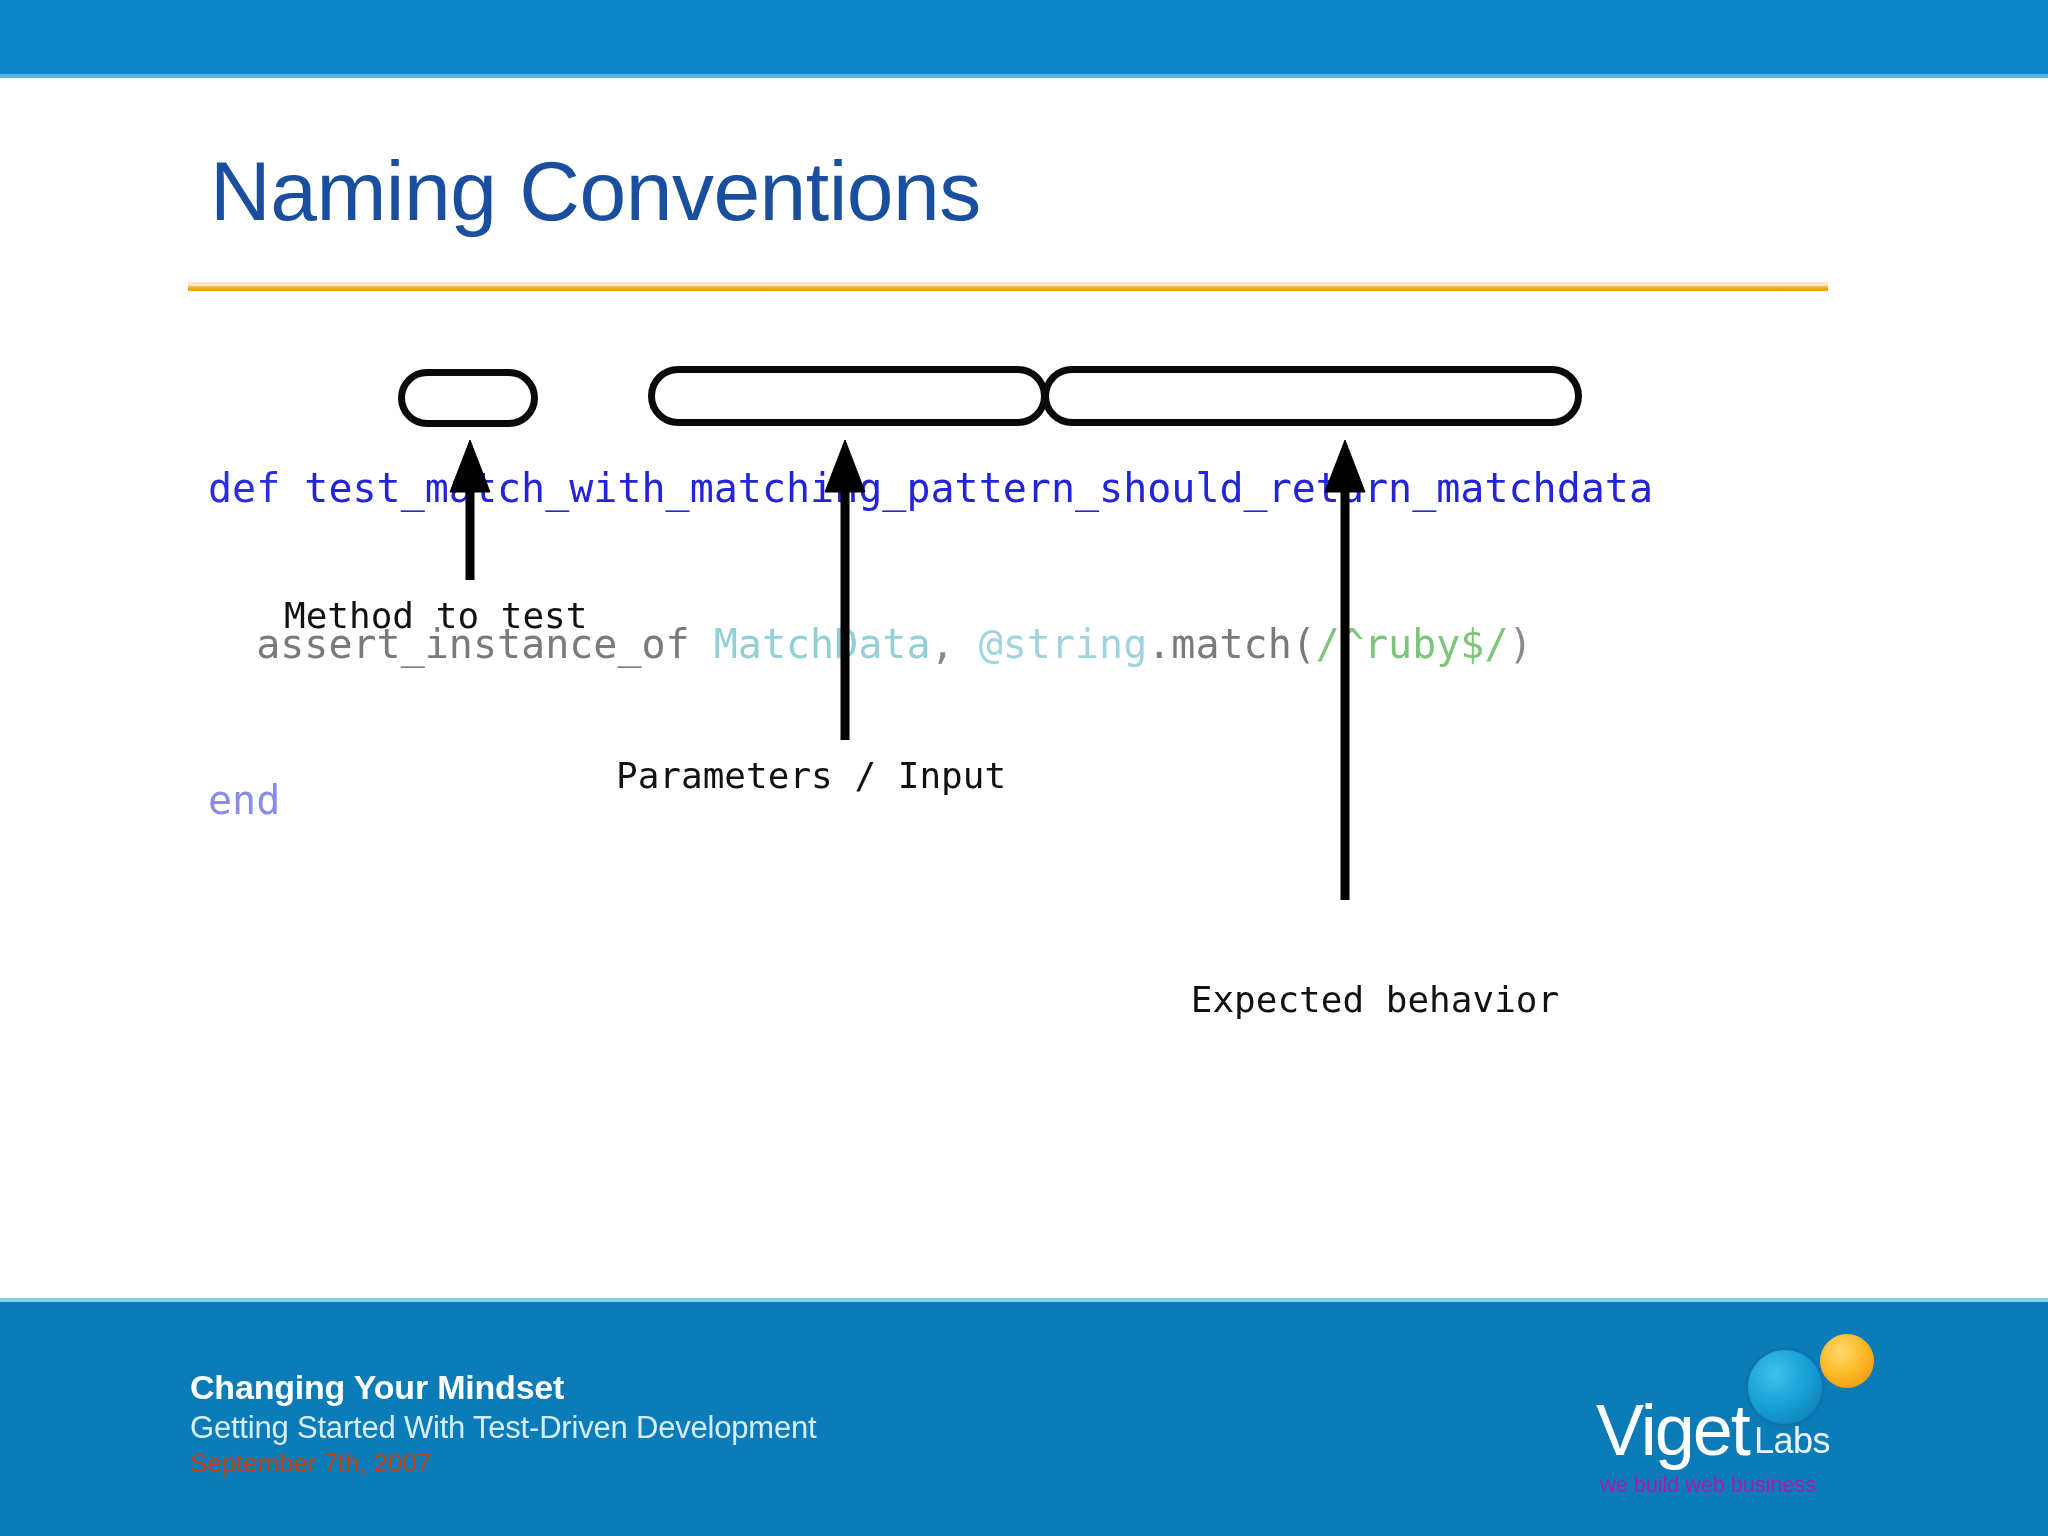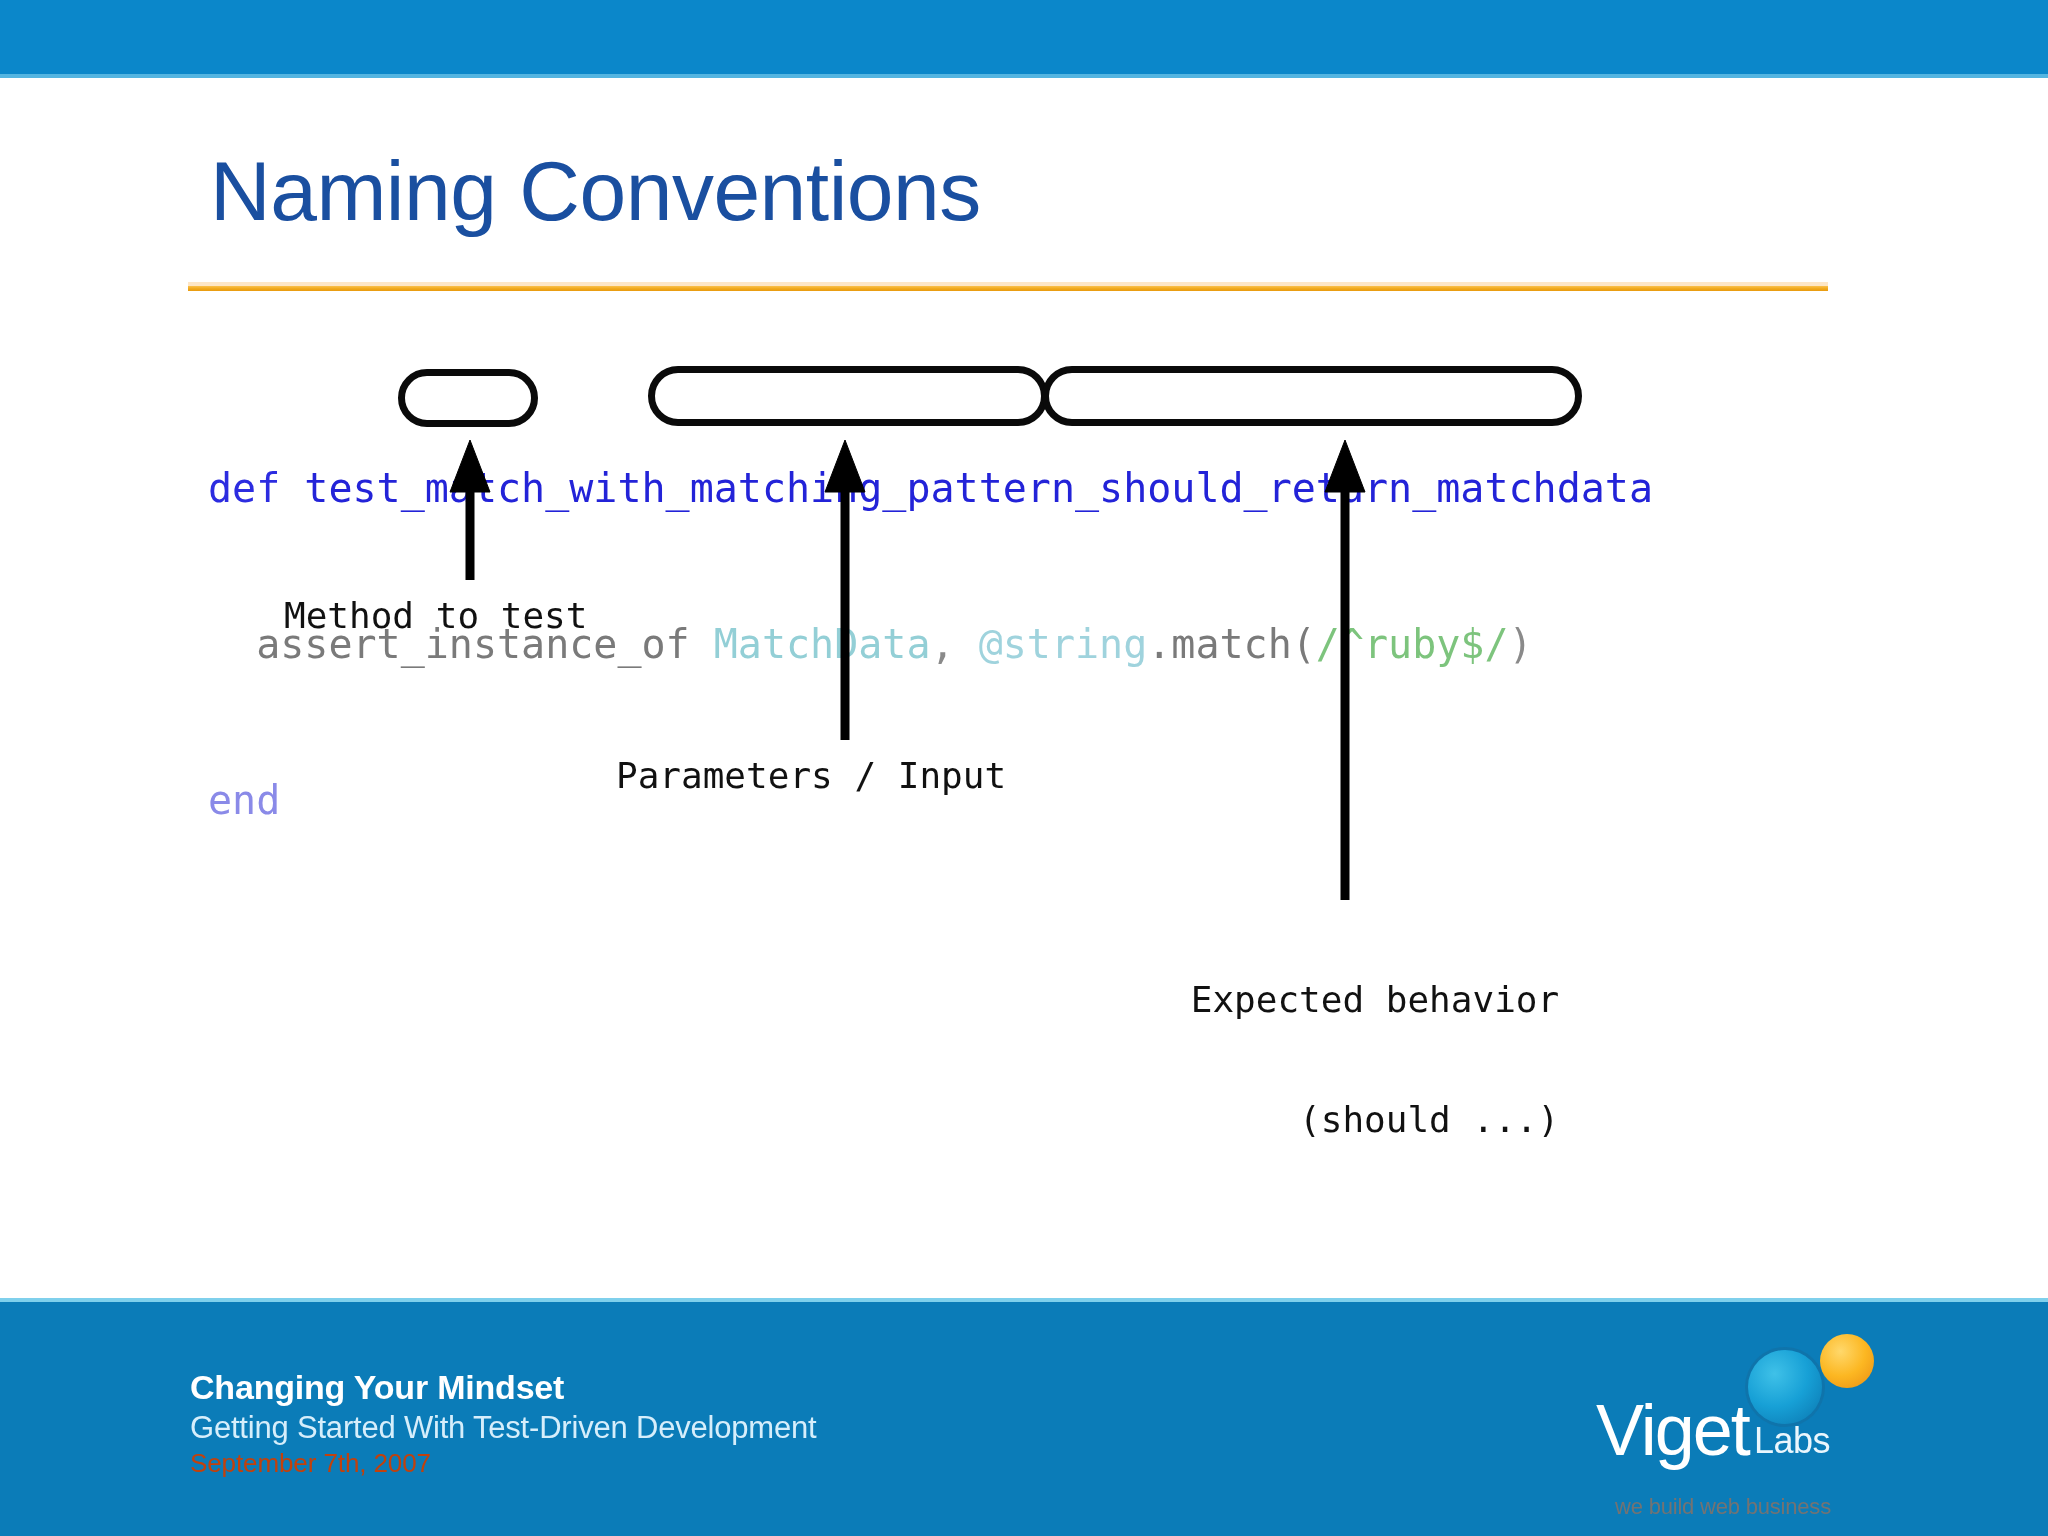--- a/index.html
+++ b/index.html
@@ -197,25 +197,24 @@
   }
   .logo-labs {
     position: absolute;
     left: 158px; top: 88px;
     font-size: 36px;
     color: #eaf6fd;
     letter-spacing: -0.5px;
   }
   .logo-tag {
     position: absolute;
-    left: 19px; top: 140px;
+    left: 4px; top: 140px;
     font-size: 22px;
-    color: #737373;
+    color: #a21caf;
     letter-spacing: -0.2px;
-    margin-top: 22px;
   }
 </style>
 </head>
 <body>
 
 <div class="slide">
 
   <div class="top-bar"></div>
   <div class="top-bar-edge"></div>
 
@@ -250,21 +249,20 @@
         <line x1="1345" y1="900" x2="1345" y2="470" stroke-width="9"></line>
         <polygon points="1345,440 1325,492 1365,492"></polygon>
       </g>
     </g>
   </svg>
 
   <div class="annot" id="annot-method">Method to test</div>
   <div class="annot" id="annot-params">Parameters / Input</div>
   <div class="annot" id="annot-expected">
     <span>Expected behavior</span>
-    <span class="l2">(should ...)</span>
   </div>
 
   <div class="footer-bar-edge"></div>
   <div class="footer-bar"></div>
 
   <div class="footer-title">Changing Your Mindset</div>
   <div class="footer-sub">Getting Started With Test-Driven Development</div>
   <div class="footer-date">September 7th, 2007</div>
 
   <div class="logo">

